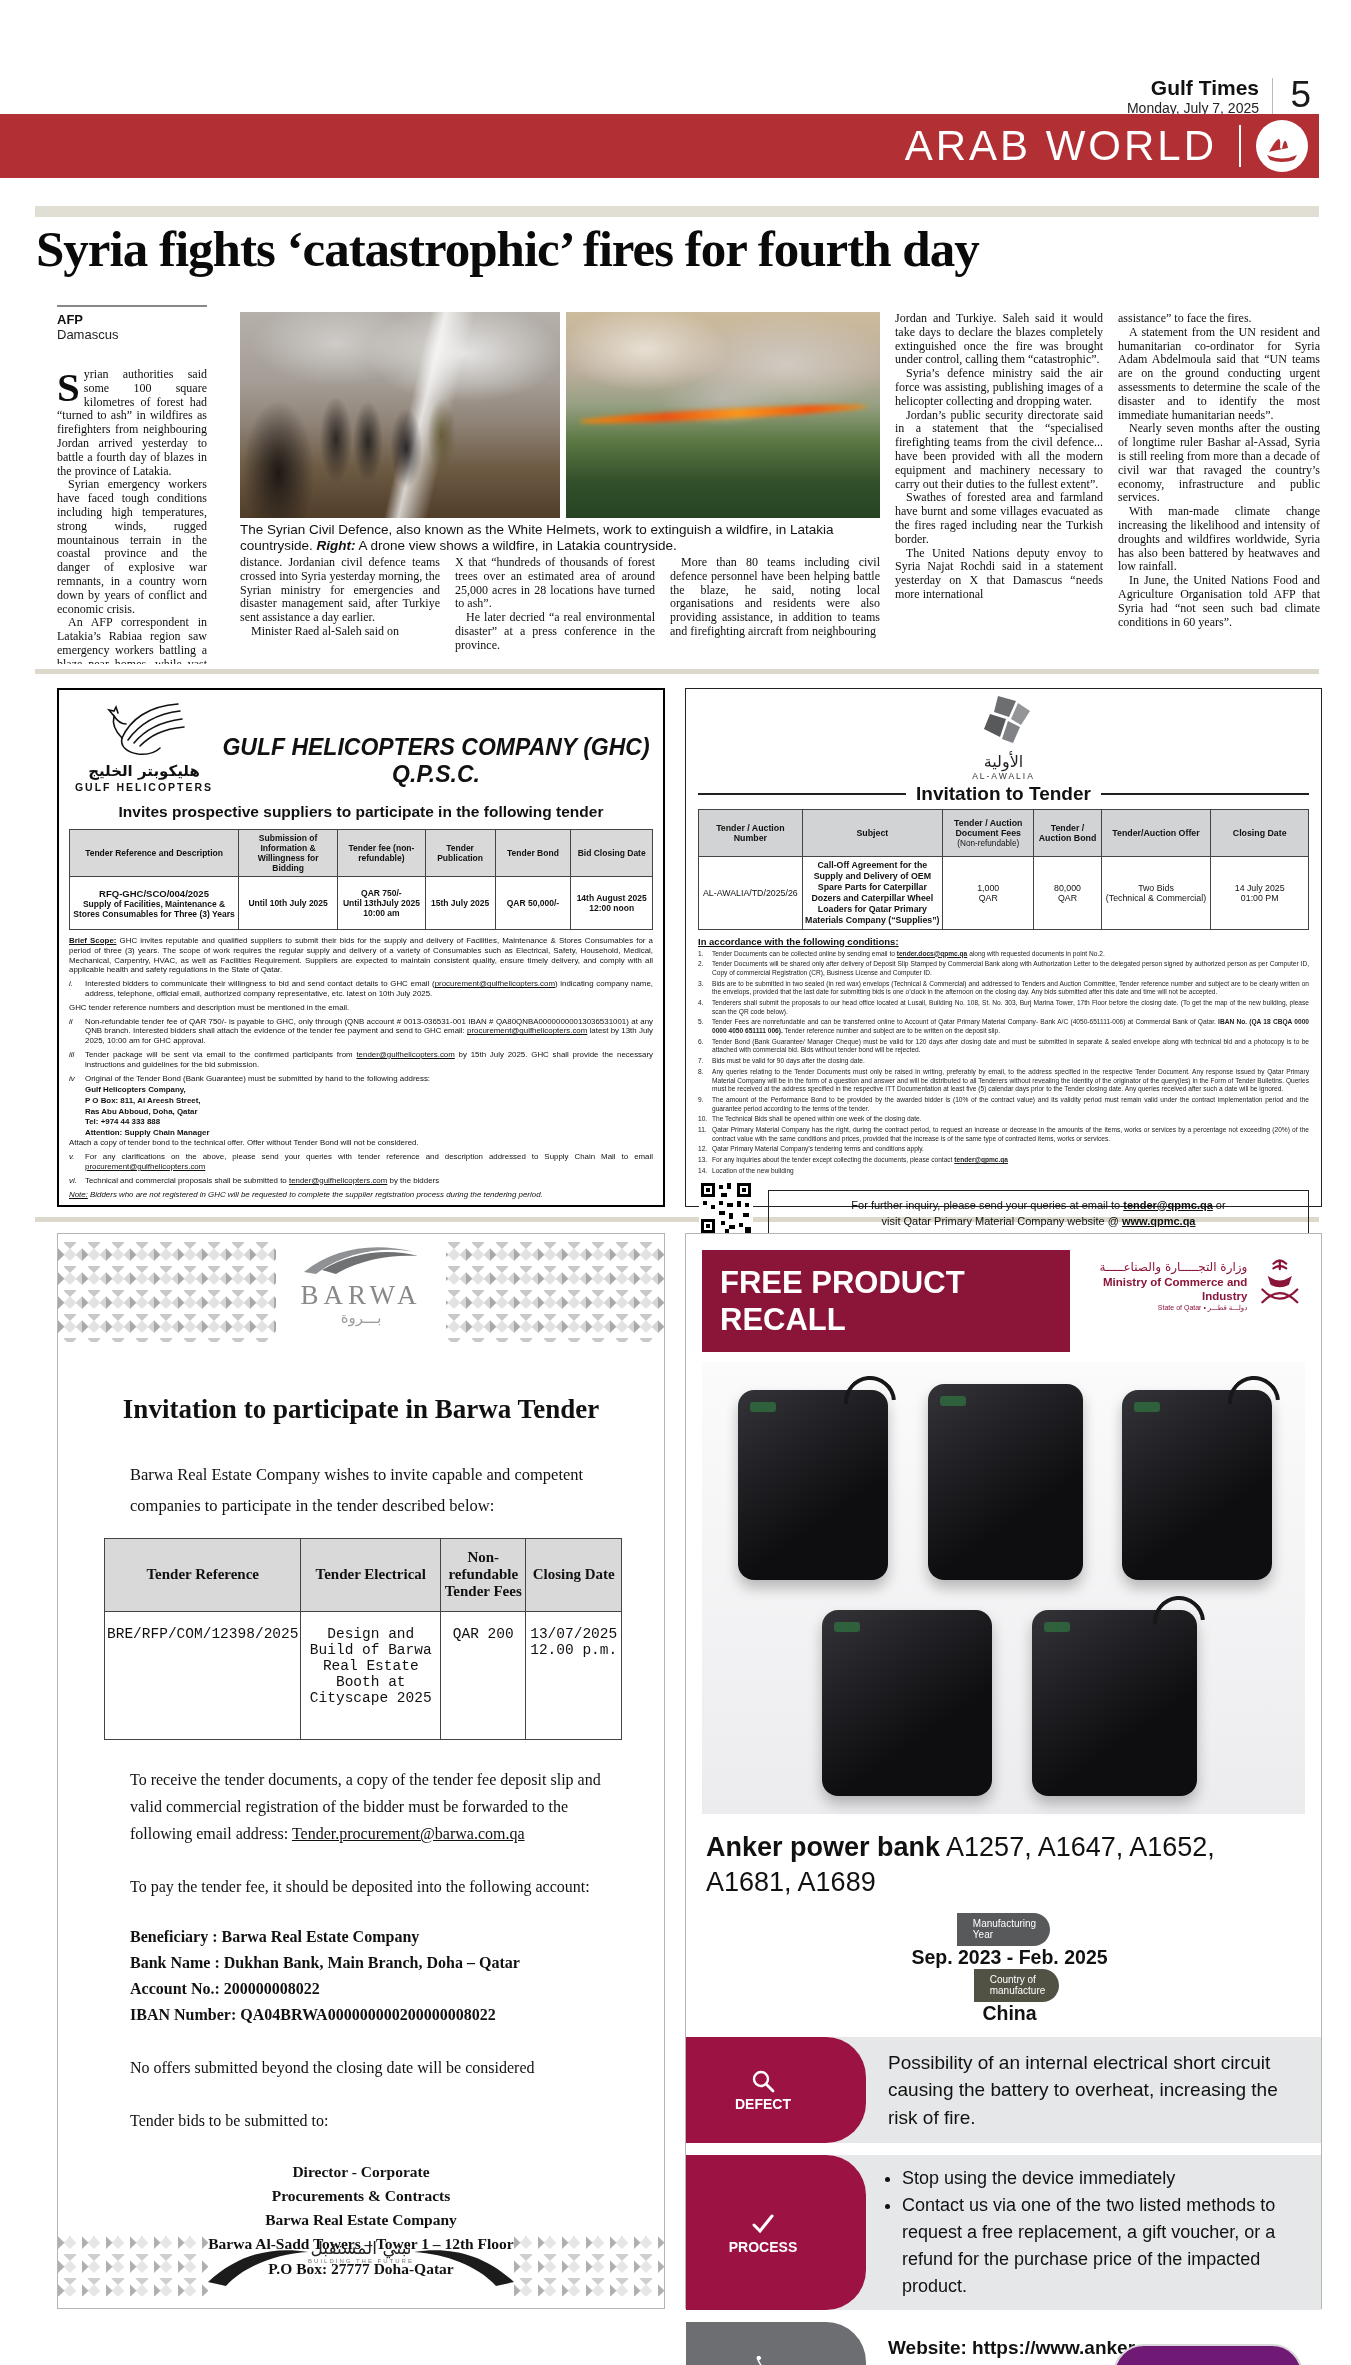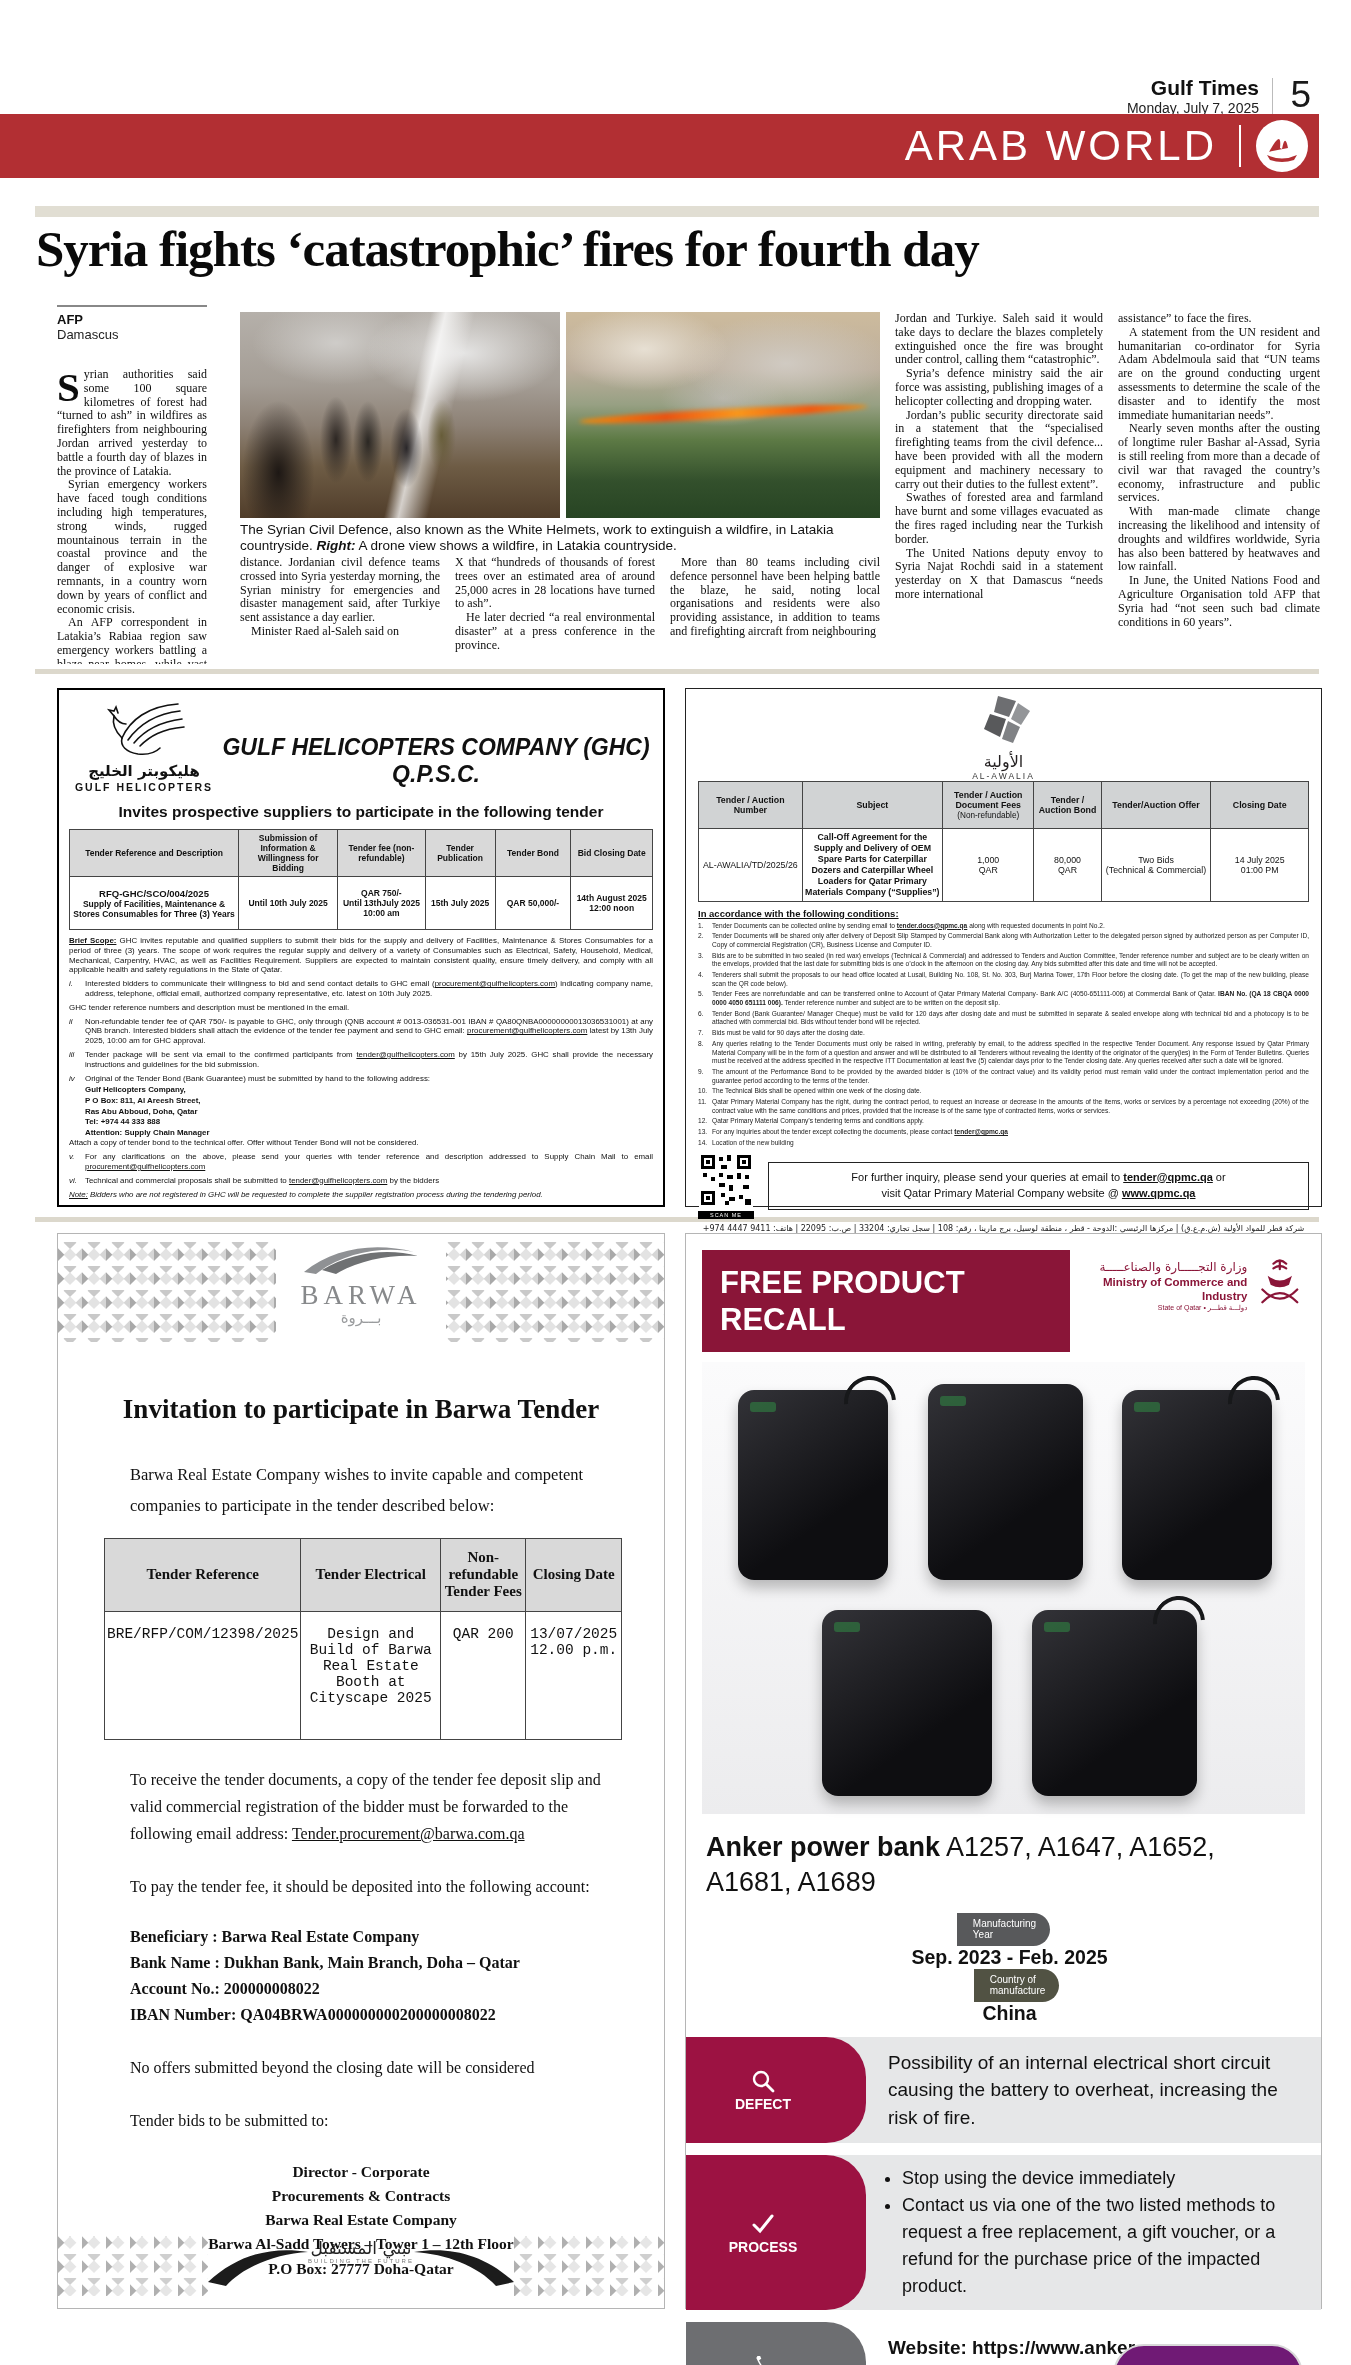--- a/index.html
+++ b/index.html
@@ -345,20 +345,25 @@
     <div class="qpmc-logo">
       <svg width="56" height="54" viewBox="0 0 56 54">
         <polygon points="22,1 40,6 33,22 18,17" fill="#6d6e71"></polygon>
         <polygon points="42,8 54,16 45,30 35,24" fill="#939598"></polygon>
         <polygon points="14,19 30,24 24,42 8,34" fill="#58595b"></polygon>
         <polygon points="32,26 44,32 37,48 26,44" fill="#808285"></polygon>
       </svg>
       <div class="ar">الأولية</div>
       <div class="lat">AL-AWALIA</div>
     </div>
+    <div class="q-invite">
+      <div class="line"></div>
+      <div class="txt">Invitation to Tender</div>
+      <div class="line"></div>
+    </div>
     <table class="tender">
       <tbody>
           <tr>
         <th style="width:17%"><span>Tender / Auction Number</span></th>
         <th style="width:23%"><span>Subject</span></th>
         <th style="width:15%"><span>Tender / Auction Document Fees</span><br><span class="sub">(Non-refundable)</span></th>
         <th style="width:11%"><span>Tender / Auction Bond</span></th>
         <th style="width:18%"><span>Tender/Auction Offer</span></th>
         <th style="width:16%"><span>Closing Date</span></th>
       </tr>

